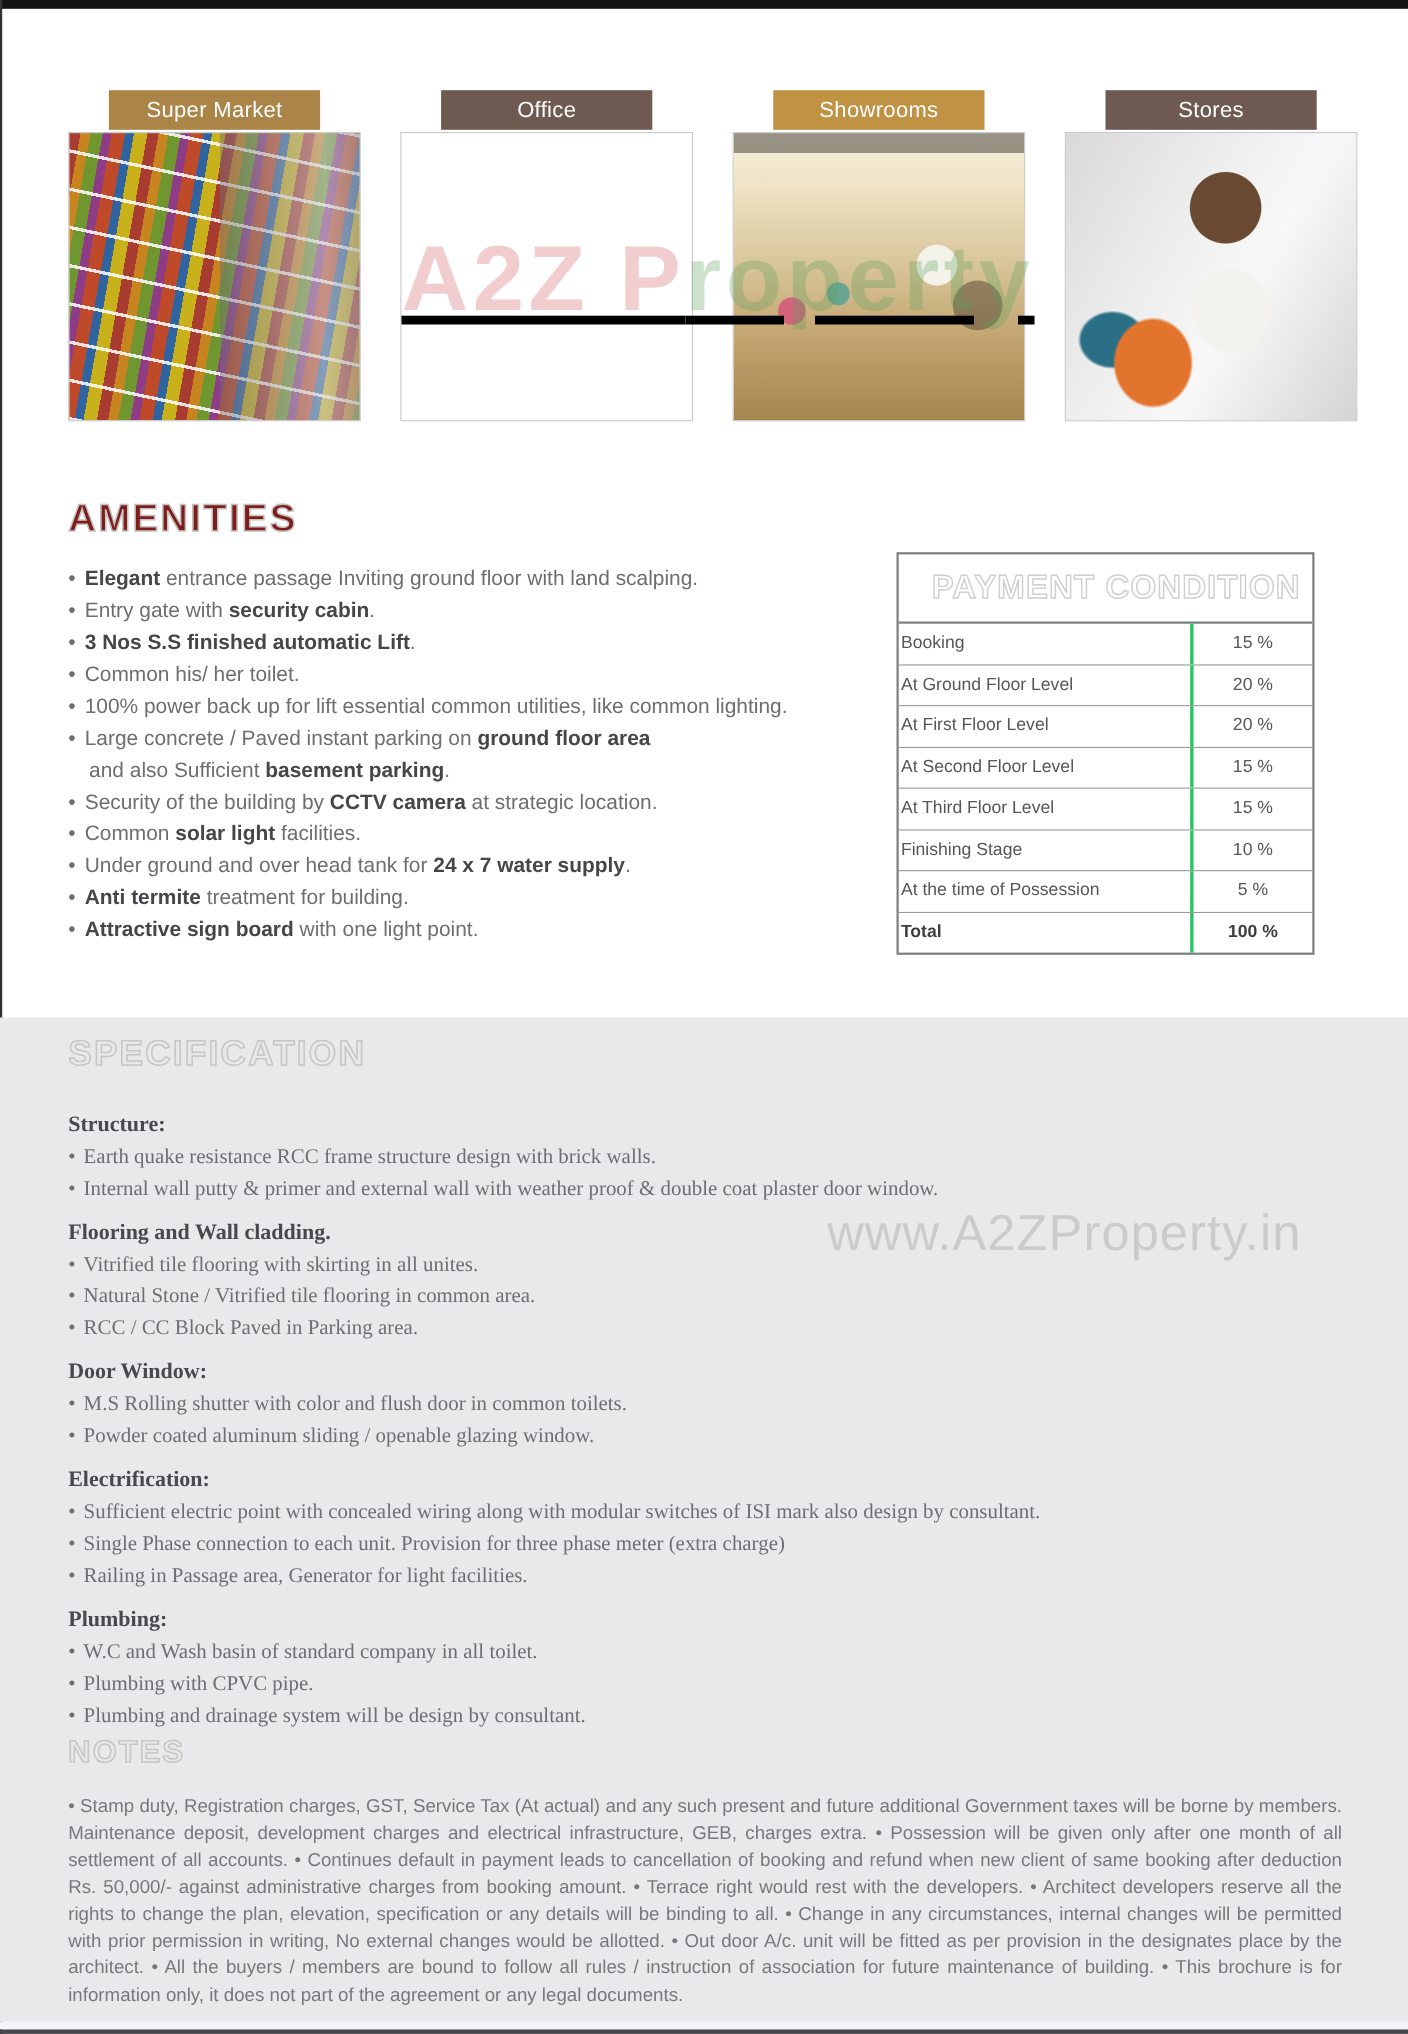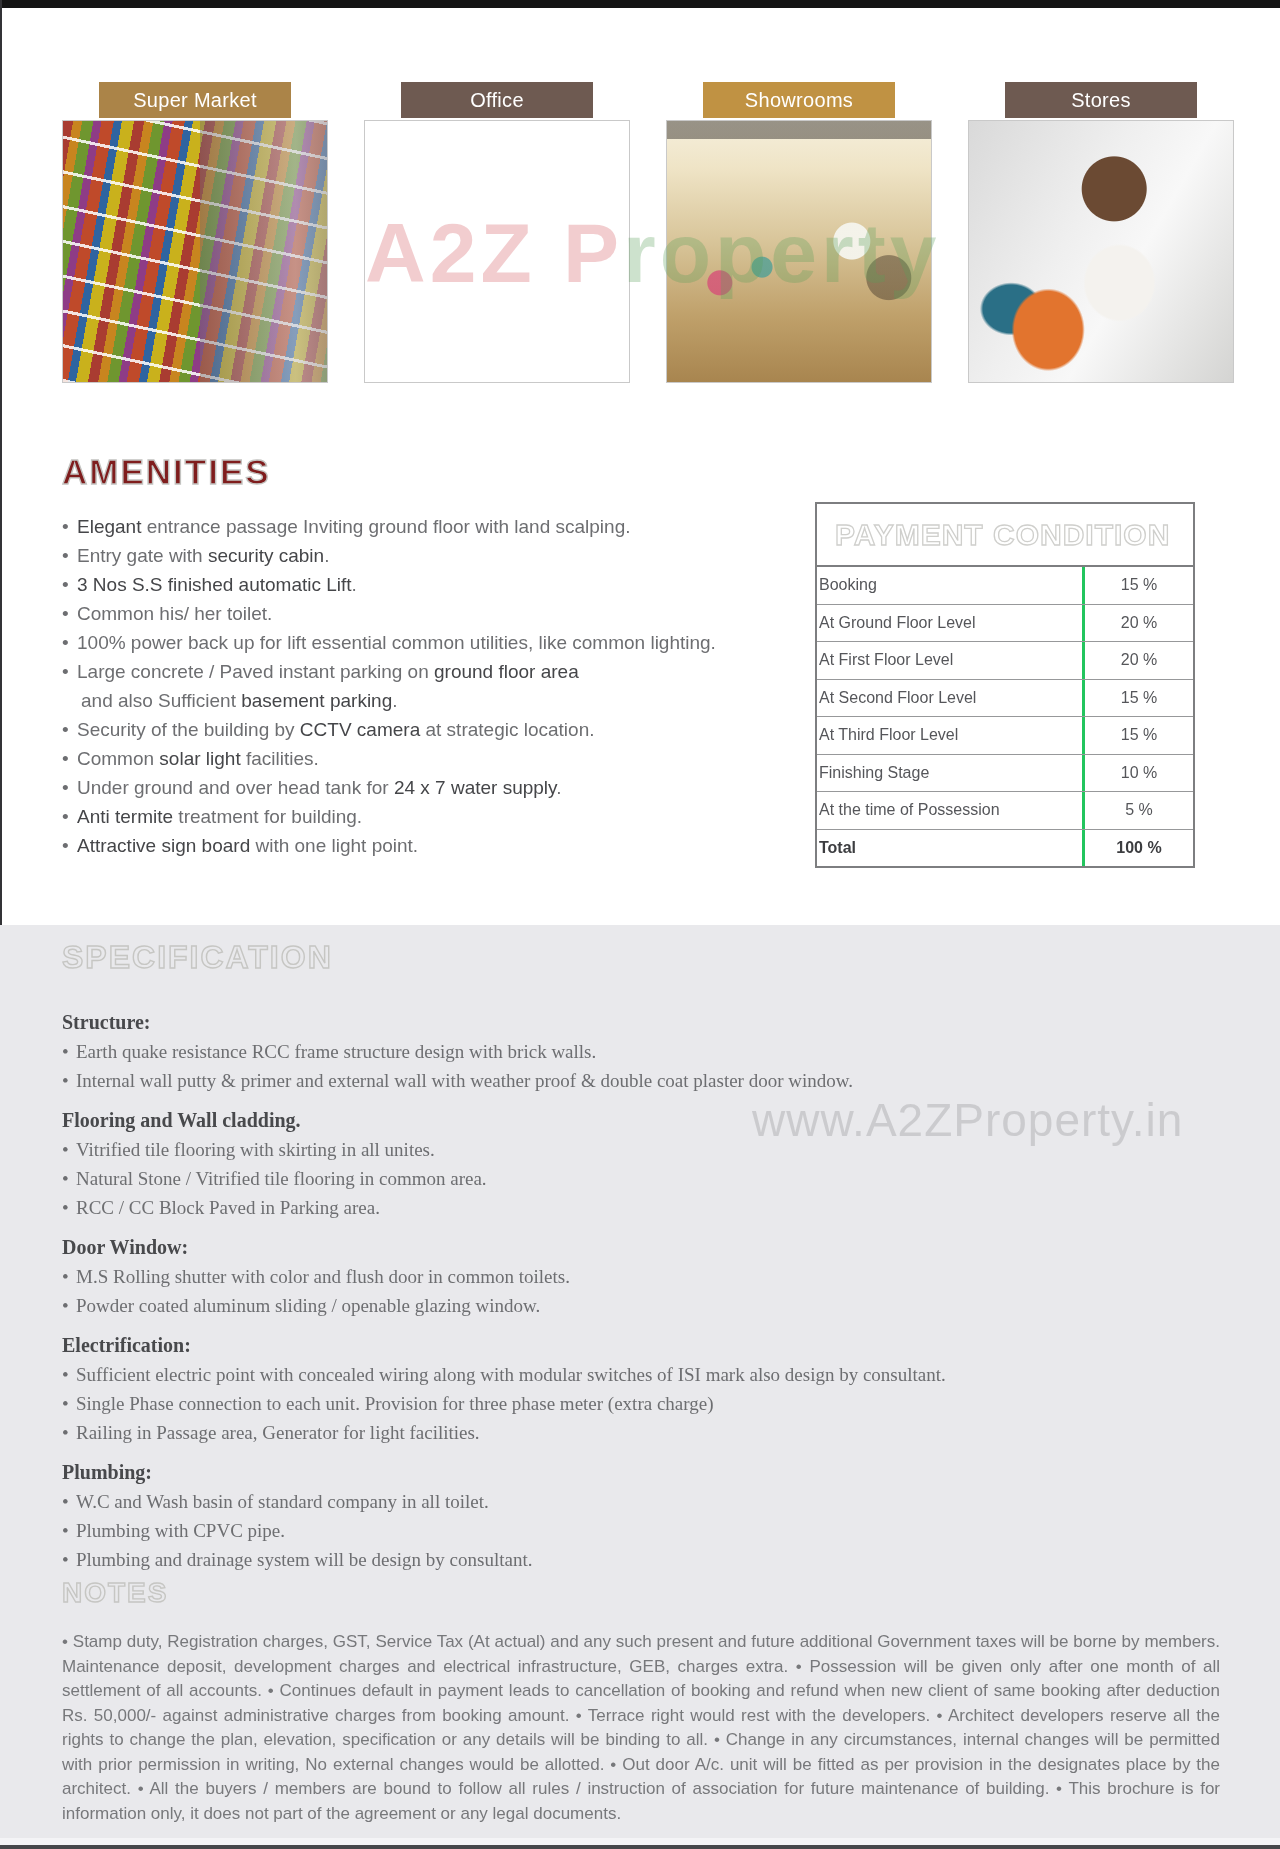--- a/index.html
+++ b/index.html
@@ -33,42 +33,42 @@
       radial-gradient(circle at 70% 46%, rgba(245,245,238,0.95) 0 18px, rgba(0,0,0,0) 19px),
       radial-gradient(circle at 84% 60%, rgba(90,75,55,0.55) 0 22px, rgba(0,0,0,0) 23px),
       linear-gradient(to bottom, #f5efdc 0%, #efe4c6 18%, #d9c69b 45%, #bfa06a 75%, #a8854f 100%);}
   .photo-stores{background:
       radial-gradient(ellipse at 30% 80%, #e2742e 0 13%, rgba(0,0,0,0) 14%),
       radial-gradient(ellipse at 16% 72%, #2a6f86 0 9%, rgba(0,0,0,0) 10%),
       radial-gradient(circle at 55% 26%, #6b4a33 0 32px, rgba(0,0,0,0) 33px),
       radial-gradient(ellipse at 57% 62%, #f4f2ee 0 16%, rgba(0,0,0,0) 17%),
       linear-gradient(120deg, #d9d9d9 0%, #efefef 40%, #f8f8f8 60%, #d4d4d2 100%);}
   .wm1{position:absolute;left:365px;top:205px;z-index:3;font-size:84px;font-weight:bold;
-       letter-spacing:4px;white-space:nowrap;pointer-events:none;}
+       letter-spacing:4px;white-space:nowrap;pointer-events:none;text-decoration:underline;}
   .wm1 .ra{color:rgba(205,60,70,0.26);}
   .wm1 .gr{color:rgba(90,160,90,0.30);}
 
   
   .outline-h{font-weight:bold;letter-spacing:2px;color:#7f1d1d;-webkit-text-stroke:1.4px #c3c3c0;}
   .band .outline-h{color:#e9e9ec;-webkit-text-stroke:1.4px #c6c6c3;}
 
   
   .amenities{position:absolute;left:62px;top:452px;width:748px;}
   .amen-title{font-size:35px;margin:0 0 20px 0;}
   .alist{font-size:19px;color:#6d6e71;line-height:29px;}
-  .alist b{color:#454649;font-weight:normal;}
+  .alist b{color:#454649;font-weight:bold;}
   .ali{display:flex;}
   .ali .dot{width:15px;color:#6d6e71;}
   .ali.nob{padding-left:19px;}
 
   
   .pay{position:absolute;left:815px;top:502px;width:380px;background:#ffffff;
        border:2px solid #7d7e80;box-sizing:border-box;z-index:2;}
   .pay-title{height:61px;border-bottom:2px solid #7d7e80;display:flex;align-items:center;
-             padding-left:18px;font-size:30px;}
+             padding-left:30px;font-size:30px;}
   .pay-title .outline-h{color:#ffffff;-webkit-text-stroke:1.3px #cfcfcc;letter-spacing:1px;}
   .prow{display:flex;height:36.5px;}
   .prow + .prow{border-top:1px solid #97989a;}
   .plabel{flex:1;display:flex;align-items:center;padding-left:2px;font-size:16px;color:#55565a;text-align:center;}
   .pval{width:108px;border-left:3px solid #22c55e;display:flex;align-items:center;
         justify-content:center;font-size:16px;color:#55565a;}
   .prow.total .plabel,.prow.total .pval{font-weight:bold;color:#3c3d40;}
 
   
   .band{position:absolute;left:0;top:925px;width:1280px;height:913px;background:#e9e9ec;}

